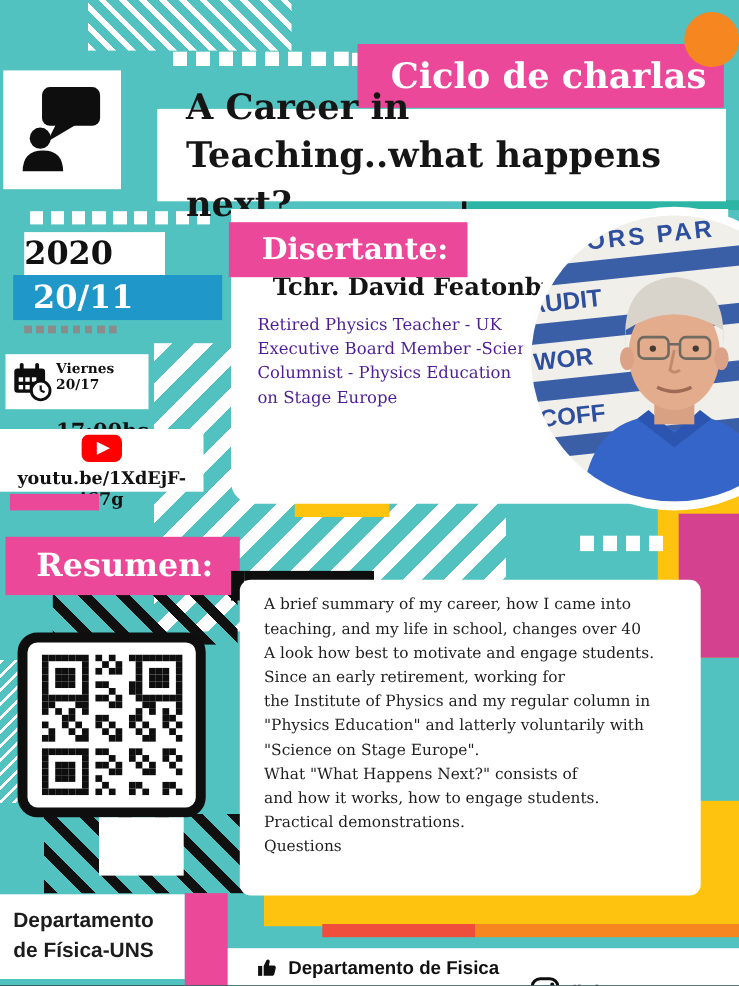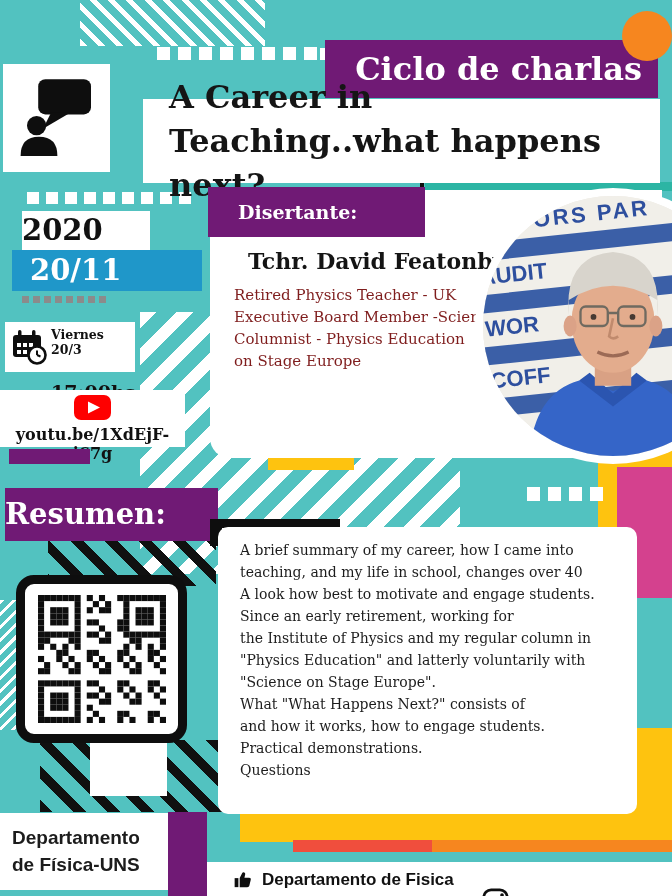--- a/index.html
+++ b/index.html
@@ -12,23 +12,23 @@
   .b{font-weight:bold;}
   
   .stripes-white-thin{background:repeating-linear-gradient(45deg,#fff 0 5px,transparent 5px 13px);}
   .stripes-white-big{background:repeating-linear-gradient(135deg,#fff 0 12px,transparent 12px 26px);}
   .stripes-white-edge{background:repeating-linear-gradient(135deg,#fff 0 3px,transparent 3px 9px);}
   .hatch-black{background:repeating-linear-gradient(45deg,#101010 0 9px,transparent 9px 24px);}
   .dotrow-white{background:repeating-linear-gradient(90deg,#fff 0 13px,transparent 13px 21px);}
   .dotrow-white-sm{background:repeating-linear-gradient(90deg,#fff 0 12px,transparent 12px 19px);}
   .dotrow-gray{background:repeating-linear-gradient(90deg,#8b8b8b 0 7px,transparent 7px 11px);}
   .card{background:#fff;}
-  .blackbox{background:#701a75;color:#fff;}
+  .blackbox{background:#ec4899;color:#fff;}
   .sum-line{white-space:nowrap;font-size:14px;line-height:22px;color:#1d1d1d;}
-  .bio-line{white-space:nowrap;font-size:15px;line-height:22px;color:#7f1d1d;}
+  .bio-line{white-space:nowrap;font-size:15px;line-height:22px;color:#4c1d95;}
 </style>
 </head>
 <body>
 
 <div class="poster">
 
   <div class="abs stripes-white-thin" style="left:80px;top:0;width:185px;height:46px;"></div>
   <div class="abs stripes-white-big" style="left:140px;top:312px;width:320px;height:262px;"></div>
   <div class="abs stripes-white-edge" style="left:0;top:600px;width:16px;height:130px;"></div>
   <div class="abs hatch-black" style="left:48px;top:540px;width:168px;height:46px;"></div>
@@ -75,21 +75,21 @@
 
   <div class="abs card" style="left:210px;top:190px;width:452px;height:268px;border-radius:0 0 20px 20px;box-sizing:border-box;padding:58px 0 0 24px;">
     <div class="b" style="font-size:22px;margin-left:14px;color:#141414;">Tchr. David Featonby</div>
     <div style="margin-top:10px;">
       <div class="bio-line">Retired Physics Teacher - UK</div>
       <div class="bio-line">Executive Board Member -Science</div>
       <div class="bio-line">Columnist - Physics Education</div>
       <div class="bio-line">on Stage Europe</div>
     </div>
   </div>
-  <div class="abs blackbox b" style="left:208px;top:187px;width:217px;height:50px;font-size:19px;line-height:50px;padding-left:30px;box-sizing:border-box;">
+  <div class="abs blackbox b" style="left:208px;top:202px;width:217px;height:50px;font-size:27px;line-height:50px;padding-left:30px;box-sizing:border-box;">
     <span>Disertante:</span>
   </div>
 
   <div class="abs" style="left:475px;top:188px;width:276px;height:276px;border-radius:50%;background:#fff;box-sizing:border-box;padding:8px;">
     <div style="width:260px;height:260px;border-radius:50%;overflow:hidden;background:#ece9e2;">
       <svg width="260" height="260" viewBox="0 0 200 200">
         <g transform="rotate(-6 100 100)" font-family="Liberation Sans, sans-serif" font-weight="bold" font-size="17" fill="#2e4f9e">
           <rect x="-25" y="-20" width="250" height="250" fill="#f1efe9"></rect>
           <rect x="-25" y="26" width="250" height="14" fill="#3b5fa7"></rect>
           <rect x="-25" y="66" width="250" height="14" fill="#3b5fa7"></rect>
@@ -139,36 +139,36 @@
             <rect x="13" y="15" width="4" height="4"></rect>
             <rect x="19" y="15" width="4" height="4"></rect>
           <rect x="7" y="22" width="4" height="4"></rect>
             <rect x="13" y="22" width="4" height="4"></rect>
         </g>
         <circle cx="27" cy="27" r="8.5" fill="#fff" stroke="#0e0e0e" stroke-width="2.6"></circle>
         <line x1="27" y1="27" x2="27" y2="22.5" stroke="#0e0e0e" stroke-width="2"></line>
         <line x1="27" y1="27" x2="30.5" y2="28.5" stroke="#0e0e0e" stroke-width="2"></line>
       </svg>
     </span>
-    <div class="b" style="position:absolute;left:46px;top:5px;font-size:12.5px;">Viernes 20/3</div>
+    <div class="b" style="position:absolute;left:46px;top:5px;font-size:12.5px;">Viernes 20/17</div>
     <div class="b" style="position:absolute;left:46px;top:21px;font-size:19px;margin-top:38px;">17:00hs.</div>
   </div>
 
   <div class="abs card" style="left:0;top:390px;width:185px;height:57px;text-align:center;">
     <span style="display:inline-block;margin-top:5px;">
       <svg width="37" height="25" viewBox="0 0 37 25">
         <rect x="0" y="0" width="37" height="25" rx="7" fill="#fe0000"></rect>
         <polygon points="14,6.5 26,12.5 14,18.5" fill="#fff"></polygon>
       </svg>
     </span>
     <div class="b" style="font-size:16px;margin-top:1px;">youtu.be/1XdEjF-i67g</div>
   </div>
   <div class="abs blackbox" style="left:9px;top:449px;width:81px;height:15px;"></div>
 
-  <div class="abs blackbox b" style="left:5px;top:488px;width:213px;height:53px;font-size:29px;line-height:53px;box-sizing:border-box;">
+  <div class="abs blackbox b" style="left:5px;top:488px;width:213px;height:53px;font-size:29px;line-height:53px;padding-left:28px;box-sizing:border-box;">
     <span>Resumen:</span>
   </div>
 
   <div class="abs" style="left:16px;top:575px;width:171px;height:168px;background:#fff;border:9px solid #0e0e0e;border-radius:18px;box-sizing:border-box;display:flex;align-items:center;justify-content:center;">
     <svg id="qr" width="128" height="128" viewBox="0 0 126 126" fill="#0e0e0e">
         <rect x="0" y="0" width="6" height="6"></rect>
         <rect x="6" y="0" width="6" height="6"></rect>
         <rect x="12" y="0" width="6" height="6"></rect>
         <rect x="18" y="0" width="6" height="6"></rect>
         <rect x="24" y="0" width="6" height="6"></rect>

